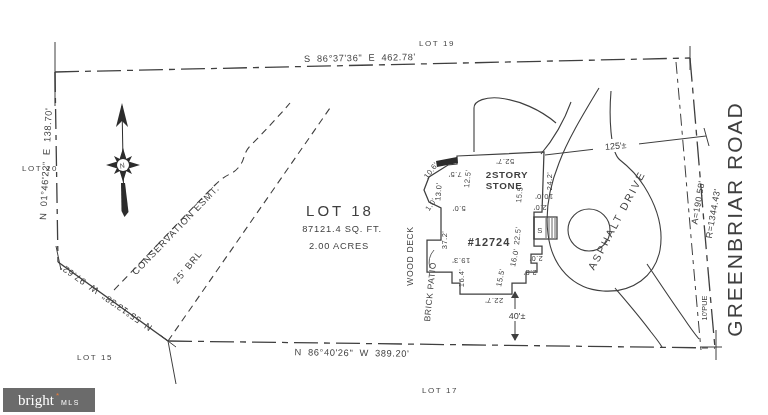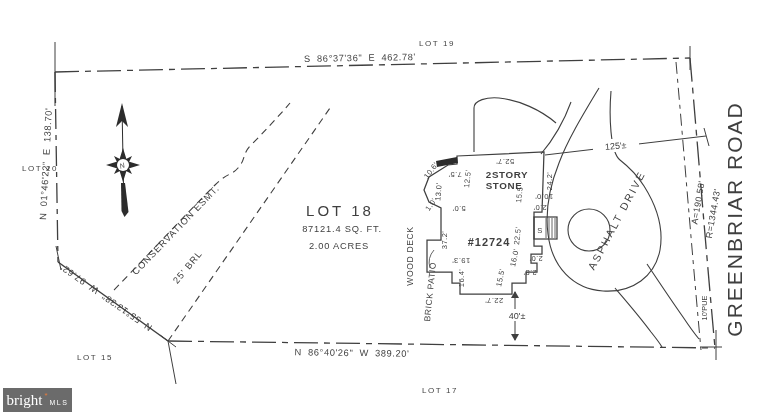--- a/index.html
+++ b/index.html
@@ -15,21 +15,21 @@
   .hse{font-size:9.8px;font-weight:bold;letter-spacing:.6px;}
   .num{font-size:11px;font-weight:bold;letter-spacing:1px;}
   .road{font-size:21px;letter-spacing:2px;}
   .arc{font-size:9px;letter-spacing:.4px;}
   .drv{font-size:10.5px;letter-spacing:2.2px;}
   .esmt{font-size:9.3px;letter-spacing:1px;}
   .side{font-size:8.6px;letter-spacing:.6px;}
   .pue{font-size:7.4px;}
   .tie{font-size:9px;}
   .compassN{font-size:7px;font-style:italic;}
-  .wm{position:absolute;left:3px;top:388px;width:69px;height:24px;
+  .wm{position:absolute;left:3px;top:388px;width:92px;height:24px;
       display:flex;align-items:center;justify-content:center;gap:2px;}
   .wm-brand{color:#fff;font-family:"Liberation Serif",serif;font-size:15px;line-height:1;}
   .wm-star{font-size:8px;line-height:1;position:relative;top:-4px;}
   .wm-mls{color:#fff;font-size:7px;letter-spacing:1.5px;position:relative;top:2px;}
 </style>
 </head>
 <body>
 
 <div class="sheet">
 <svg width="768" height="415" viewBox="0 0 768 415">

